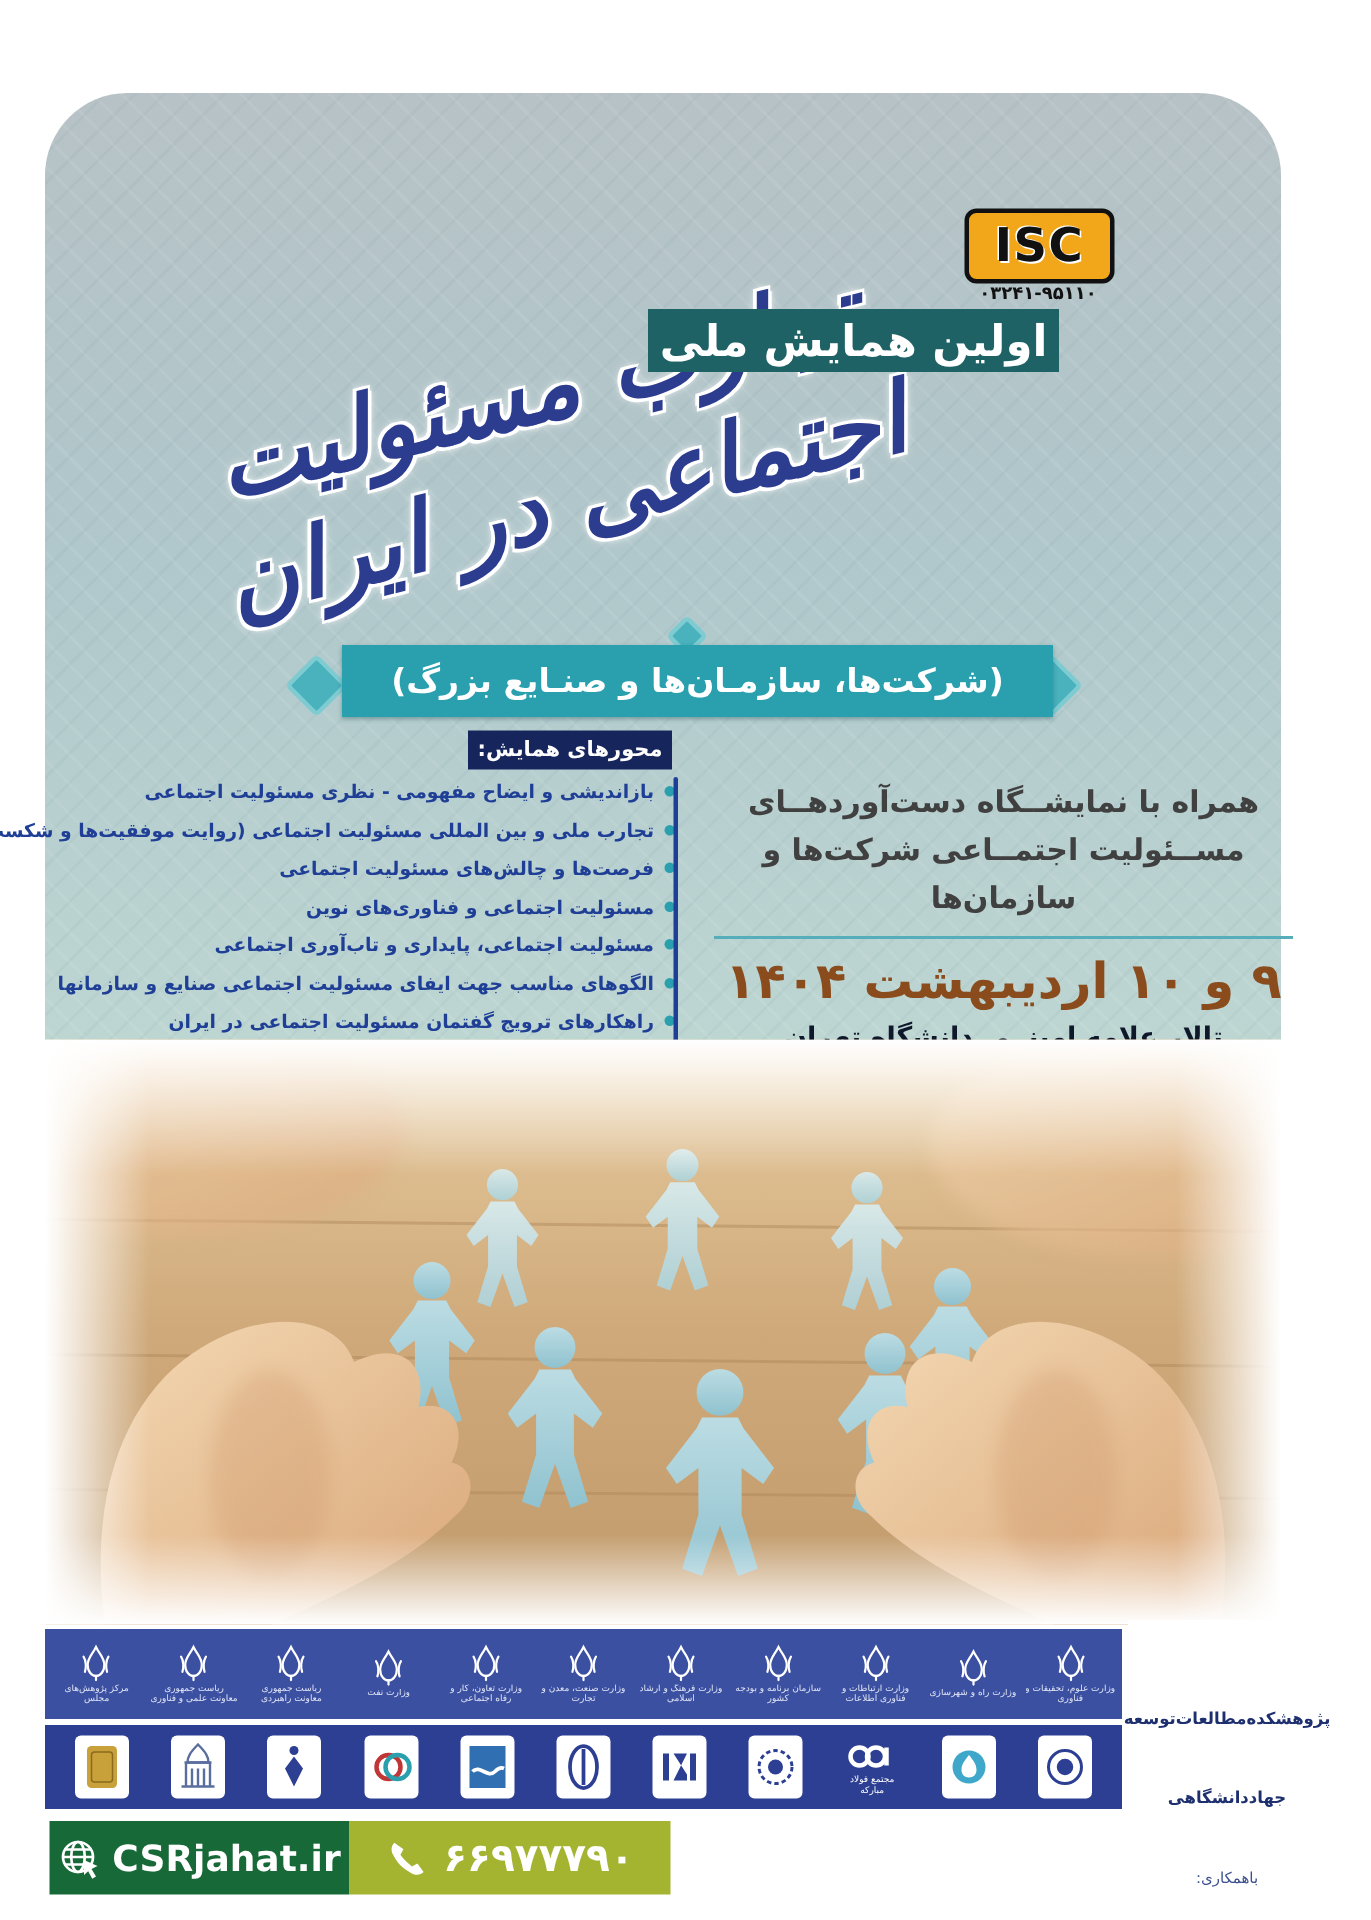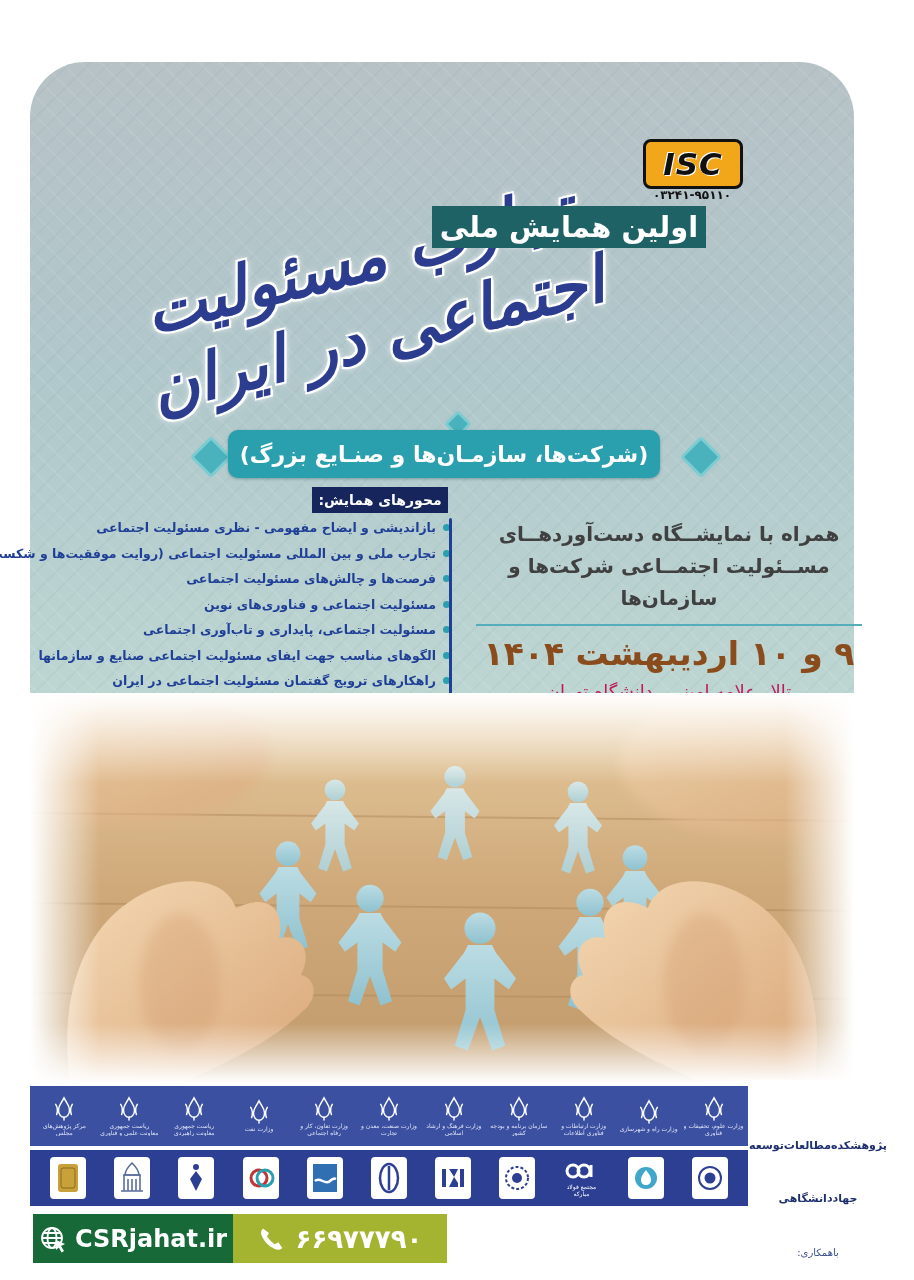--- a/index.html
+++ b/index.html
@@ -9,56 +9,56 @@
   .card{position:absolute;left:30px;top:62px;width:824px;height:1020px;
         border-radius:55px 55px 10px 10px;overflow:hidden;
         background:
           repeating-linear-gradient(45deg,rgba(255,255,255,.07) 0 2px,rgba(255,255,255,0) 2px 14px),
           repeating-linear-gradient(-45deg,rgba(90,125,135,.06) 0 2px,rgba(255,255,255,0) 2px 14px),
           linear-gradient(180deg,#b7c2c6 0%,#b0c7cb 30%,#bdd6d2 62%,#d9e7e0 100%);}
   
   .isc-badge{position:absolute;left:643px;top:139px;width:94px;height:44px;background:#f2a71b;
         border:3px solid #111;border-radius:8px;display:flex;align-items:center;justify-content:center;
         color:#111;font-weight:bold;font-size:31px;letter-spacing:1px;
-        text-shadow:1px 1px 0 #fff,-1px -1px 0 #fff;font-style:italic;}
+        text-shadow:1px 1px 0 #fff,-1px -1px 0 #fff;}
   .isc-num{position:absolute;left:622px;top:188px;width:140px;text-align:center;
         font-size:12px;font-weight:bold;color:#111;direction:ltr;}
   
   .banner{position:absolute;left:432px;top:206px;width:274px;height:42px;background:#1e6266;
         color:#fff;font-weight:bold;font-size:29px;display:flex;align-items:center;justify-content:center;
         direction:rtl;}
   
   .big-title{position:absolute;left:48px;top:168px;width:640px;height:260px;
         transform:rotate(-14deg);display:flex;align-items:center;justify-content:center;
         direction:rtl;text-align:center;color:#2c3c8f;font-weight:bold;font-size:64px;line-height:1.2;
         font-style:italic;
         text-shadow:0 0 4px #fff,0 0 8px #fff,2px 2px 0 #fff,-2px -2px 0 #fff,2px -2px 0 #fff,-2px 2px 0 #fff;}
   
-  .subtitle{position:absolute;left:228px;top:430px;width:432px;height:48px;background:#2aa0ae;
-        border-radius:10px;color:#fff;font-weight:bold;font-size:22px;display:flex;align-items:center;
+  .subtitle{position:absolute;left:228px;top:430px;width:474px;height:48px;background:#2aa0ae;
+        border-radius:0;color:#fff;font-weight:bold;font-size:22px;display:flex;align-items:center;
         justify-content:center;direction:rtl;box-shadow:0 1px 3px rgba(0,60,70,.35);}
   .orn{position:absolute;width:24px;height:24px;background:#49b2bd;transform:rotate(45deg);
         border:3px solid #7fcbd2;border-radius:4px;}
   .orn.left{left:196px;top:442px;} .orn.right{left:686px;top:442px;}
   .orn.topc{left:448px;top:414px;width:14px;height:14px;}
   
   .topics-head{position:absolute;left:312px;top:487px;width:136px;height:26px;background:#16265c;
         color:#fff;font-weight:bold;font-size:14px;display:flex;align-items:center;justify-content:center;
         direction:rtl;}
   .topics{position:absolute;left:38px;top:515px;width:412px;direction:rtl;list-style:none;margin:0;padding:0;}
   .topics li{display:flex;align-items:center;gap:7px;height:25.5px;color:#1f3f96;font-weight:bold;
         font-size:12.5px;white-space:nowrap;}
   .topics .dot{flex:0 0 7px;width:7px;height:7px;border-radius:50%;background:#2aa0ae;}
   .vdiv{position:absolute;left:449px;top:518px;width:3px;height:192px;background:#1f3f96;border-radius:2px;}
   
   .info{position:absolute;left:468px;top:518px;width:402px;direction:rtl;text-align:center;}
   .info .exh{color:#404040;font-weight:bold;font-size:20px;line-height:1.6;text-align:center;}
   .info .sep{margin:10px auto 8px auto;width:96%;height:2px;background:#56aebb;}
   .info .date{color:#8a4c1d;font-weight:bold;font-size:33px;margin-top:4px;}
-  .info .venue{color:#be185d;font-weight:normal;font-size:18px;margin-top:8px;}
+  .info .venue{color:#0f172a;font-weight:bold;font-size:18px;margin-top:8px;}
   
   .photo{position:absolute;left:30px;top:693px;width:824px;height:390px;}
   
   .strip1{position:absolute;left:30px;top:1086px;width:718px;height:60px;background:#3c50a2;
         display:flex;align-items:center;justify-content:space-around;padding:0 2px;box-sizing:border-box;}
   .sp-cell{width:62px;display:flex;flex-direction:column;align-items:center;gap:1px;}
   .sp-cell .lbl{color:#dfe5f6;font-size:6px;line-height:1.15;text-align:center;direction:rtl;
         max-width:60px;overflow:hidden;}
   .strip2{position:absolute;left:30px;top:1150px;width:718px;height:56px;background:#2d3f93;
         display:flex;align-items:center;justify-content:space-around;padding:0 6px;box-sizing:border-box;}

